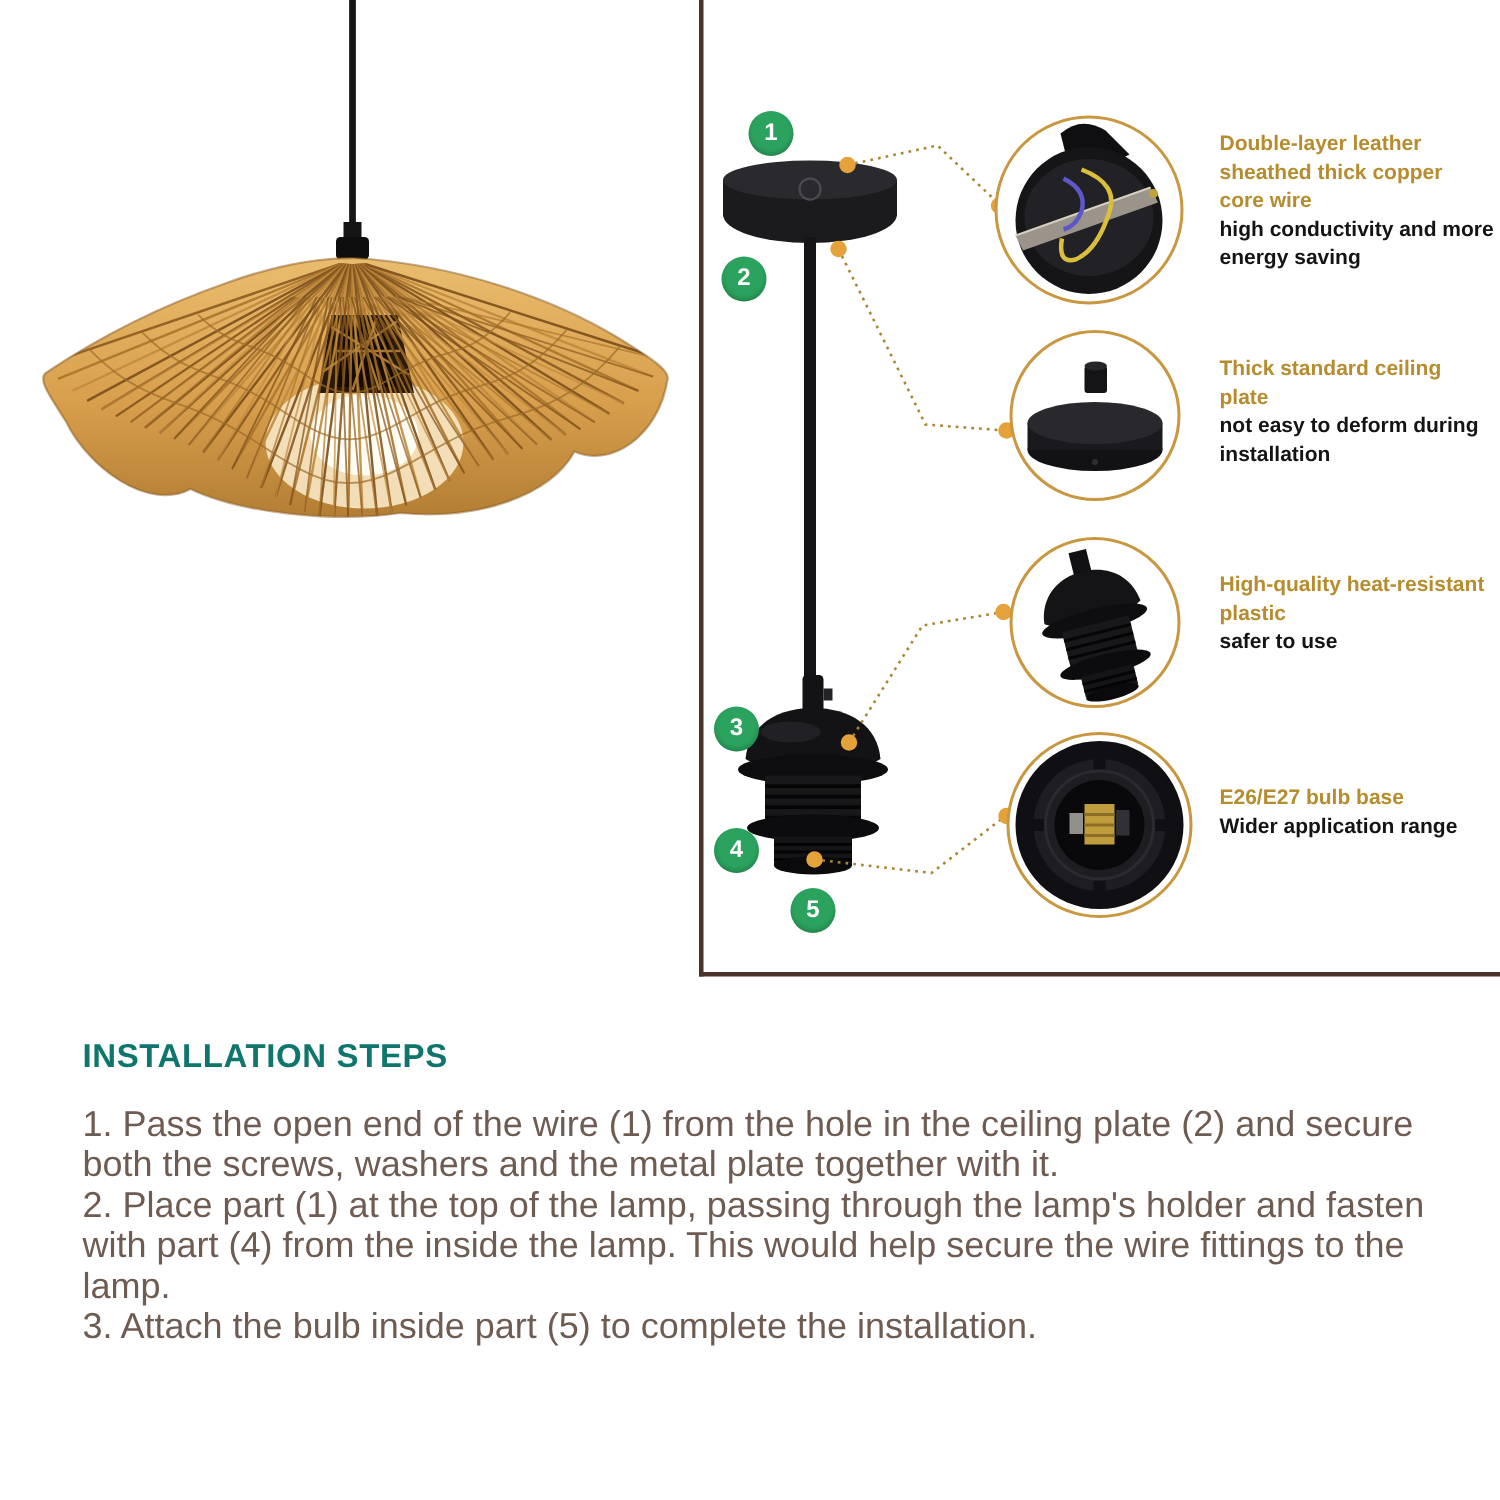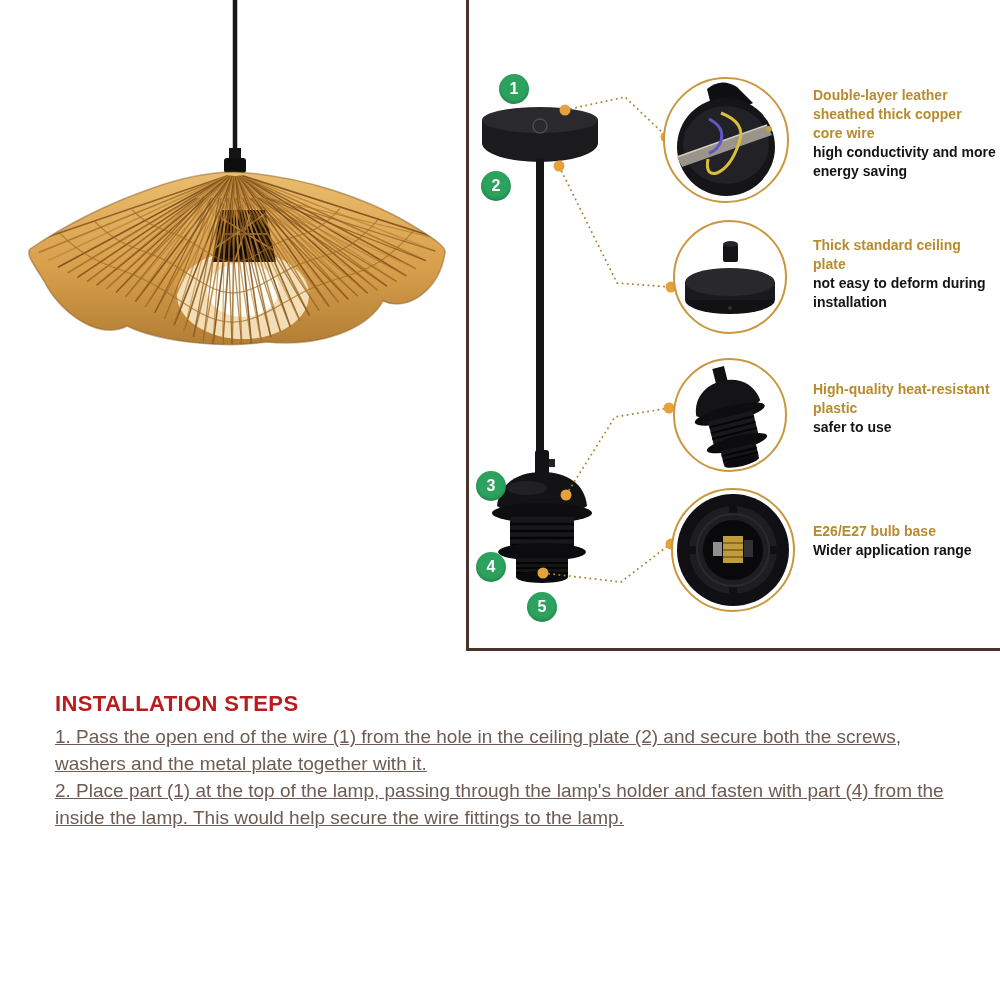--- a/index.html
+++ b/index.html
@@ -23,22 +23,22 @@
   .callout{position:absolute;border:2px solid #c9973f;border-radius:50%;
            overflow:hidden;background:#fff;box-sizing:border-box;}
   .callout svg{display:block;}
 
   .feature{position:absolute;left:344px;width:222px;}
   .feature-title{color:#b68c2e;font-weight:700;font-size:14px;line-height:19px;white-space:pre-line;}
   .feature-desc{color:#141414;font-weight:700;font-size:14px;line-height:19px;white-space:pre-line;}
 
   
   .steps{position:absolute;left:55px;top:691px;width:905px;color:#6e5b51;}
-  .steps h2{margin:0 0 6px 0;font-size:22px;font-weight:800;color:#b91c1c;letter-spacing:.4px;}
-  .steps p{margin:0;font-size:19px;line-height:27px;text-decoration:underline;}
+  .steps h2{margin:0 0 19px 0;font-size:22px;font-weight:800;color:#0f766e;letter-spacing:.4px;}
+  .steps p{margin:0;font-size:24px;line-height:27px;}
 </style>
 </head>
 <body>
 
 <div class="canvas">
 
   <div class="lamp-photo">
     <svg width="440" height="360" viewBox="0 0 440 360">
       <defs>
         <linearGradient id="shadeGrad" x1="0" y1="0" x2="0" y2="1">
@@ -290,15 +290,16 @@
     <div class="feature" style="top:522px;">
       <div class="feature-title">E26/E27 bulb base</div>
       <div class="feature-desc">Wider application range</div>
     </div>
   </div>
 
   <div class="steps">
     <h2>INSTALLATION STEPS</h2>
     <p>1. Pass the open end of the wire (1) from the hole in the ceiling plate (2) and secure both the screws, washers and the metal plate together with it.</p>
     <p>2. Place part (1) at the top of the lamp, passing through the lamp's holder and fasten with part (4) from the inside the lamp. This would help secure the wire fittings to the lamp.</p>
+    <p>3. Attach the bulb inside part (5) to complete the installation.</p>
   </div>
 
 </div>
 
 </body></html>

